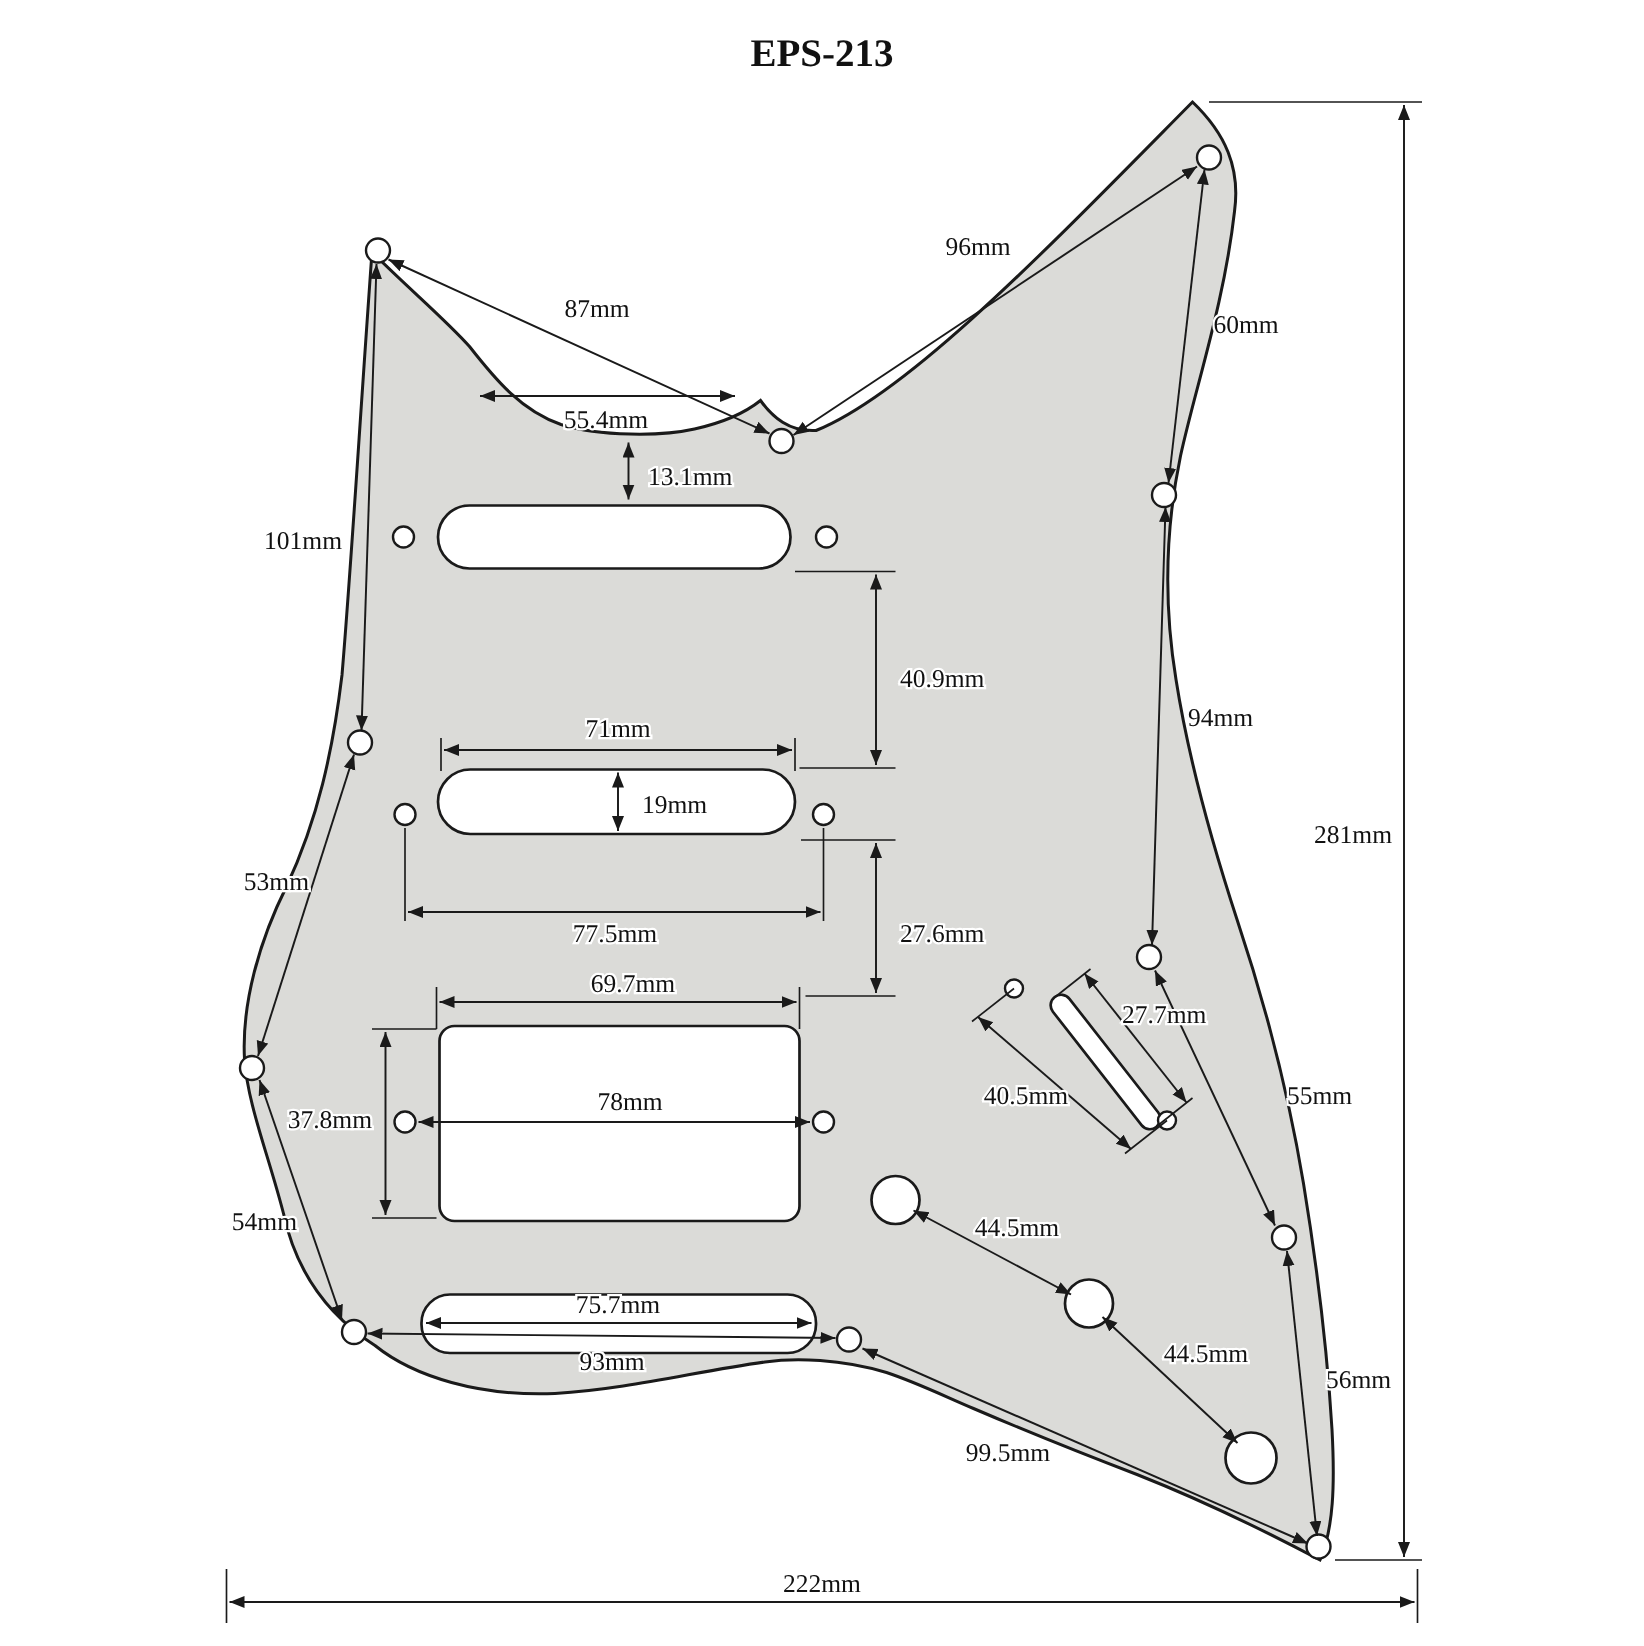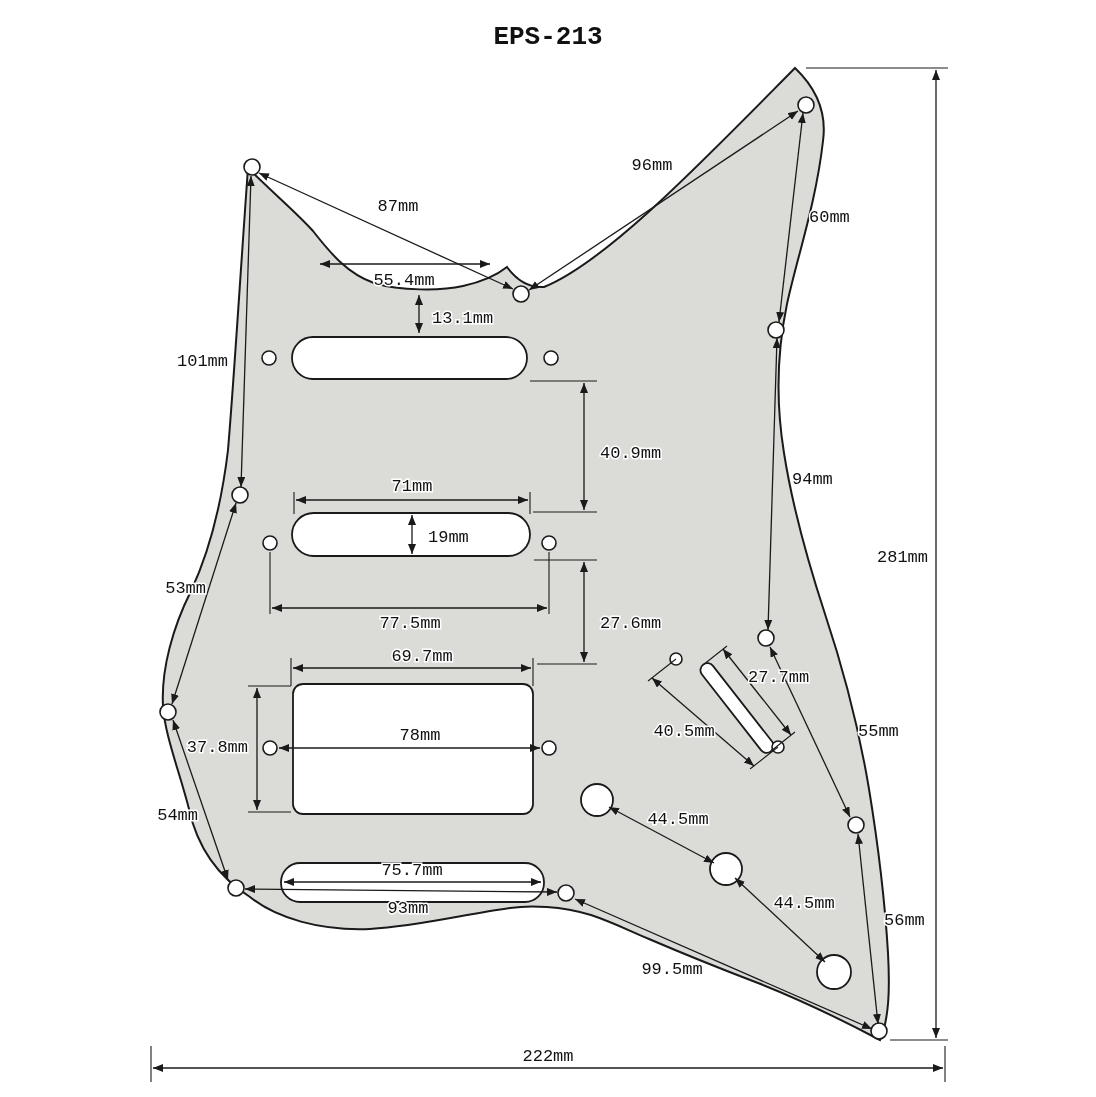--- a/index.html
+++ b/index.html
@@ -1,17 +1,17 @@
 <!DOCTYPE html>
 <html><head>
 <meta charset="utf-8">
 <style>
   html,body{margin:0;padding:0;background:#ffffff;}
   .page{position:relative;width:1096px;height:1097px;background:#ffffff;overflow:hidden;
-        font-family:Liberation Mono, monospace;}
+        font-family:Liberation Serif, serif;}
   svg{display:block;}
   .outline{stroke:#1a1a1a;stroke-width:2;}
   .slot{fill:#ffffff;stroke:#1a1a1a;stroke-width:1.8;}
   .screw{fill:#ffffff;stroke:#1a1a1a;stroke-width:1.6;}
   .pot{fill:#ffffff;stroke:#1a1a1a;stroke-width:1.8;}
   .dim{stroke:#1a1a1a;stroke-width:1.3;fill:none;
        marker-start:url(#arw);marker-end:url(#arw);}
   .ext{stroke:#1a1a1a;stroke-width:1.1;fill:none;}
   .dimlabel{font-size:17px;fill:#111111;paint-order:stroke;stroke:#ffffff;stroke-width:3px;}
   .title{font-size:26px;font-weight:bold;fill:#111111;}

